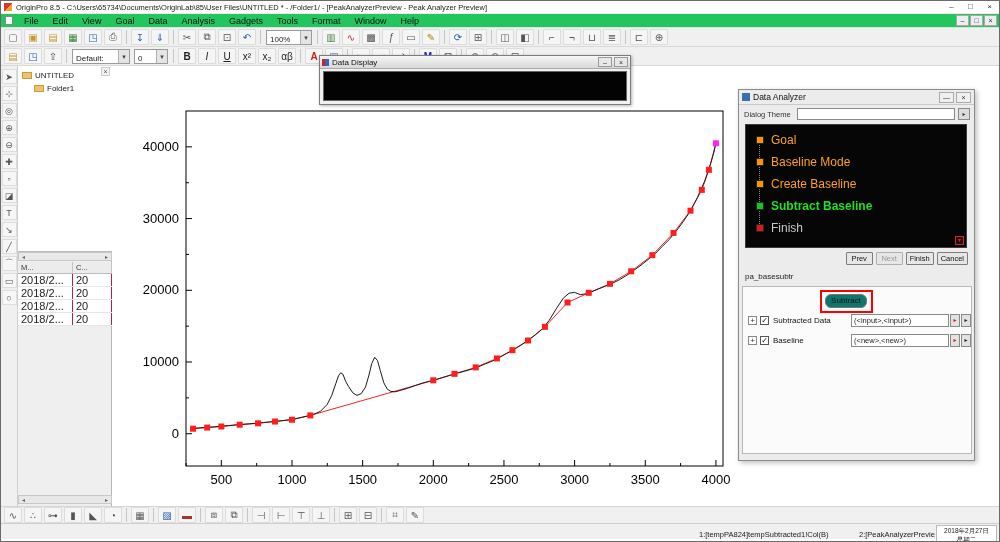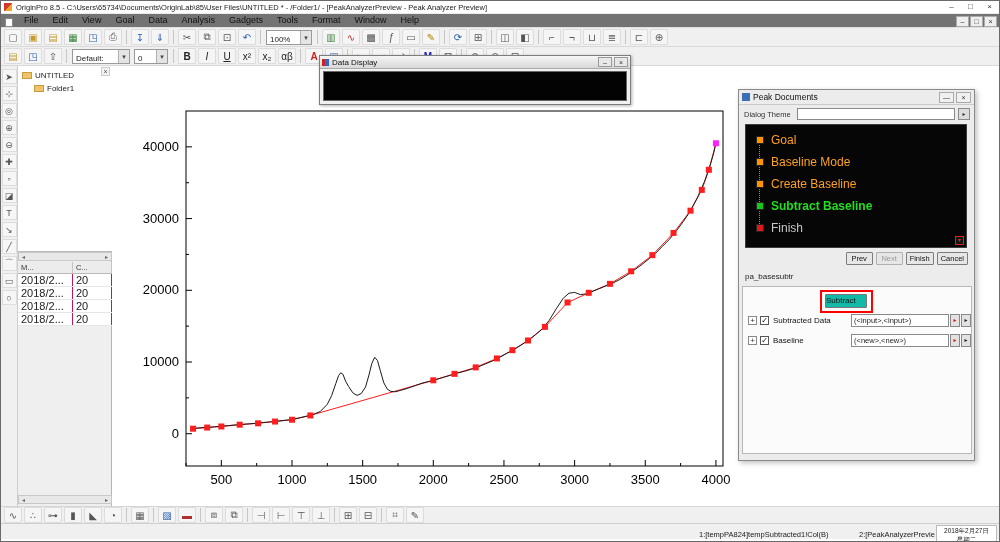--- a/index.html
+++ b/index.html
@@ -5,21 +5,21 @@
 *{box-sizing:border-box;margin:0;padding:0}
 body{width:1000px;height:542px;font-family:"Liberation Sans","DejaVu Sans",sans-serif;font-size:9px;background:#fff;position:relative;overflow:hidden}
 #app{position:absolute;left:0;top:0;width:1000px;height:542px;background:#fff;border:1px solid #6a6a6a;overflow:hidden}
 
 .titlebar{position:absolute;left:0;top:0;width:100%;height:13px;background:#fff;display:flex;align-items:center;border-bottom:1px solid #ececec}
 .app-icon{width:8px;height:8px;margin:0 4px 0 3px;background:linear-gradient(135deg,#d23b2b 50%,#f2a32a 50%);flex:none}
 .title-text{font-size:7.5px;color:#222;white-space:nowrap;overflow:hidden}
 .win-ctls{margin-left:auto;display:flex;flex:none}
 .win-ctl{width:19px;height:12px;font-size:8px;text-align:center;line-height:11px;color:#333}
 
-.menubar{position:absolute;left:0;top:13px;width:100%;height:14px;background:#737373;display:flex;align-items:flex-end;border-bottom:1px solid #e0e0e0}
+.menubar{position:absolute;left:0;top:13px;width:100%;height:14px;background:#22c55e;display:flex;align-items:center;border-bottom:1px solid #e0e0e0}
 .menu-doc-icon{width:8px;height:9px;background:#fff;border:1px solid #888;margin:0 4px;flex:none}
 .menu-item{padding:0 7px;font-size:9px;color:#111;line-height:14px}
 .child-ctls{margin-left:auto;display:flex;margin-right:2px}
 .child-ctl{width:13px;height:11px;border:1px solid #aaa;background:#eee;font-size:7px;line-height:9px;text-align:center;margin-left:1px;color:#333}
 
 .toolbar{position:absolute;left:0;width:100%;height:19px;background:#f0f0f0;border-bottom:1px solid #d9d9d9;display:flex;align-items:center;padding:0 2px;overflow:hidden}
 #tb1{top:27px}#tb2{top:46px}
 .tb-btn{width:18px;height:16px;margin:0 1px;background:#f5f5f5;border:1px solid #dcdcdc;border-radius:1px;display:inline-flex;align-items:center;justify-content:center;font-size:10px;color:#555;flex:none}
 .tb-sep{width:1px;height:14px;background:#c6c6c6;margin:0 3px;flex:none}
 .tb-combo{display:inline-flex;height:15px;border:1px solid #9a9a9a;background:#fff;font-size:8px;align-items:flex-end;margin:0 2px;padding-left:3px;flex:none}
@@ -70,21 +70,21 @@
 .wz-connector{position:absolute;left:13px;top:15px;height:88px;border-left:1px dotted #8a8a8a}
 .wz-item{position:absolute;left:0;height:14px;display:flex;align-items:center}
 .wz-sq{width:8px;height:8px;margin-left:10px;border:1px solid #222;flex:none}
 .wz-lb{font-size:12px;margin-left:7px;white-space:nowrap}
 .wz-scroll{position:absolute;right:2px;bottom:2px;width:9px;height:9px;background:#141414;border:1px solid #e02222;color:#e02222;font-size:6px;line-height:7px;text-align:center}
 .pa-nav{position:absolute;left:0;top:162px;width:100%;display:flex;justify-content:flex-end;padding-right:6px}
 .pa-btn{min-width:27px;height:13px;background:#e6e6e6;border:1px solid #7d7d7d;font-size:7.5px;line-height:11px;text-align:center;padding:0 3px;margin-left:3px;border-radius:1px;color:#111}
 .pa-btn.disabled{color:#9a9a9a;border-color:#b0b0b0}
 .pa-theme-name{position:absolute;left:6px;top:182px;font-size:8px;color:#222}
 .pa-inner{position:absolute;left:3px;top:196px;width:230px;height:168px;background:#fbfbfb;border:1px solid #b8b8b8}
-.subtract-btn{position:absolute;left:82px;top:7px;width:42px;height:14px;background:#14b8a6;border:1px solid #777;font-size:8px;line-height:12px;text-align:left;color:#111;border-radius:1px}
+.subtract-btn{position:absolute;left:82px;top:7px;width:42px;height:14px;background:#0f766e;border:1px solid #777;font-size:8px;line-height:12px;text-align:center;color:#111;border-radius:6px}
 .subtract-hl{position:absolute;left:77px;top:3px;width:53px;height:23px;border:2px solid #f00}
 .pa-row{position:absolute;left:0;width:100%;height:16px}
 .pa-exp{position:absolute;left:5px;top:3px;width:9px;height:9px;border:1px solid #888;background:#fff;font-size:8px;line-height:7px;text-align:center;color:#333}
 .pa-cb{position:absolute;left:17px;top:3px;width:9px;height:9px;border:1px solid #555;background:#fff;font-size:8px;line-height:8px;text-align:center;color:#111}
 .pa-lbl{position:absolute;left:30px;top:3px;font-size:8px;color:#111;white-space:nowrap}
 .pa-input{position:absolute;left:108px;top:1px;width:98px;height:13px;background:#fff;border:1px solid #8a8a8a;font-size:7.5px;line-height:11px;padding-left:2px;color:#222;overflow:hidden;white-space:nowrap}
 .pa-mini{position:absolute;top:1px;width:10px;height:13px;background:#e2e2e2;border:1px solid #888;font-size:6px;line-height:11px;text-align:center;color:#222}
 
 .bottom-bar{position:absolute;left:0;top:505px;width:100%;height:17px;background:#f0f0f0;border-top:1px solid #d5d5d5;display:flex;align-items:center;padding:0 2px;overflow:hidden}
 .statusbar{position:absolute;left:0;top:522px;width:100%;height:16px;background:#f0f0f0;border-top:1px solid #cfcfcf}
@@ -354,21 +354,21 @@
           <span class="dd-btn">–</span>
           <span class="dd-btn">×</span>
         </span>
     </div>
     <div class="dd-body"></div>
   </div>
 
   <div class="pa-win">
     <div class="pa-title">
       <span class="pa-title-icon"></span>
-      <span class="pa-title-text">Peak Documents</span>
+      <span class="pa-title-text">Data Analyzer</span>
       <span class="pa-tbtns" id="pa-tbtns">
           <span class="pa-tbtn">—</span>
           <span class="pa-tbtn">×</span>
         </span>
     </div>
     <span class="pa-theme-label">Dialog Theme</span>
     <span class="pa-theme-combo"></span>
     <span class="pa-theme-btn">▸</span>
     <div class="pa-goalbox" id="wizard-steps">
       <div class="wz-connector"></div>

